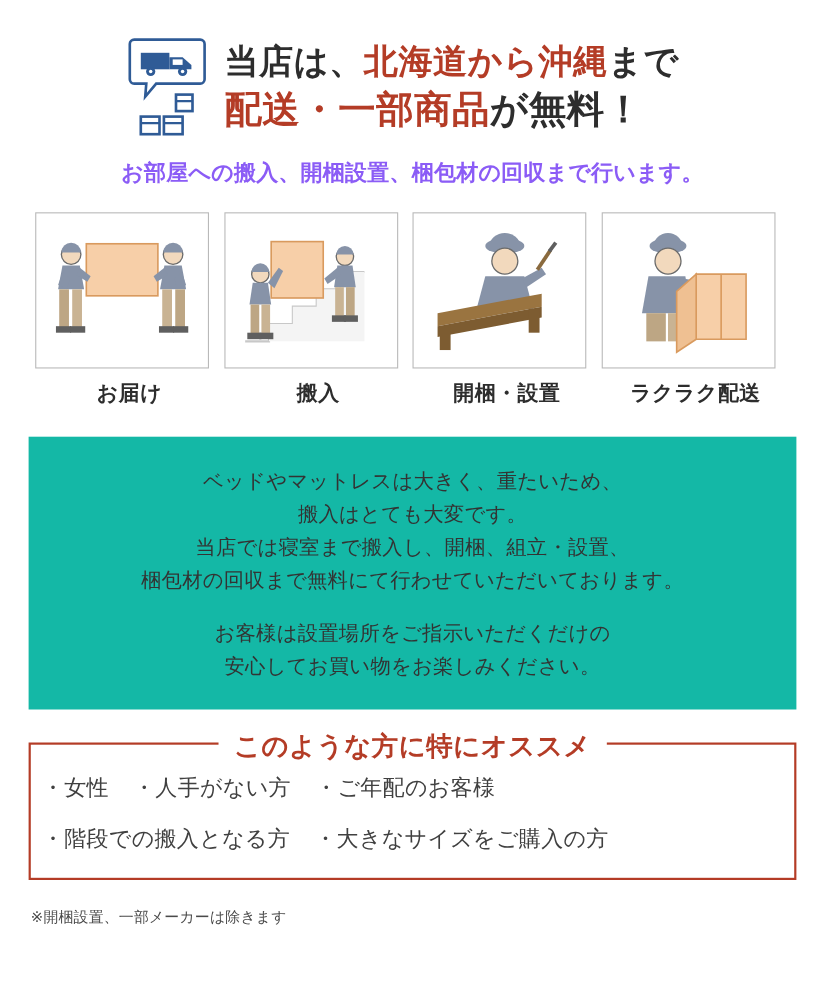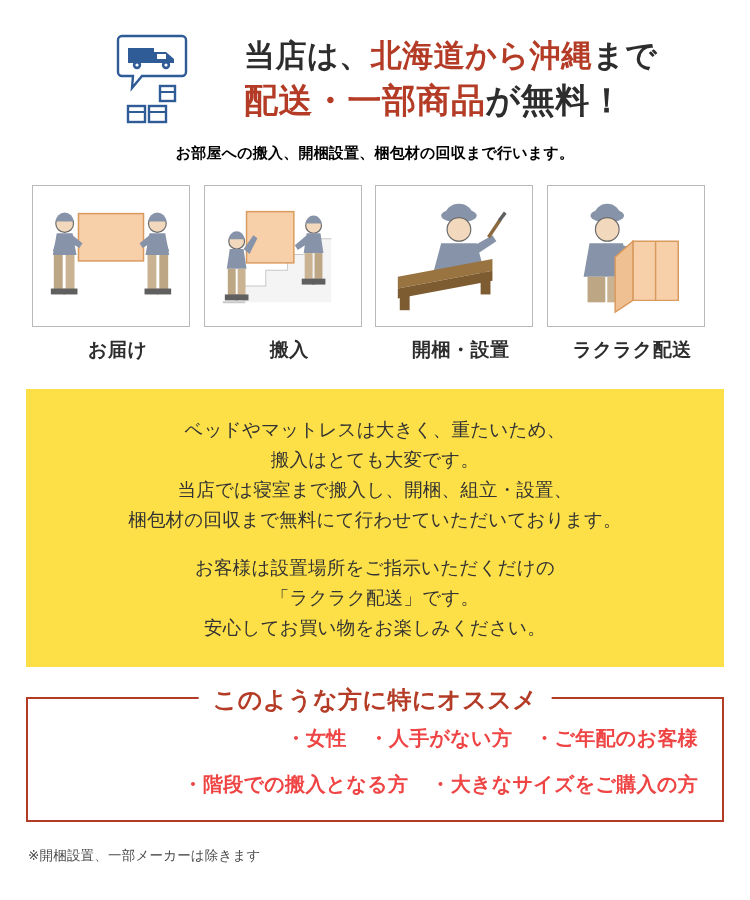--- a/index.html
+++ b/index.html
@@ -21,21 +21,20 @@
     box-sizing: border-box;
     padding: 0 26px;
   }
 
   
   .header {
     display: flex;
     align-items: center;
     padding-top: 30px;
     padding-left: 90px;
-    gap: 40px;
   }
   .truck-icon {
     width: 78px;
     height: 96px;
     flex: 0 0 78px;
     margin-right: 10px;
     margin-top: 2px;
   }
   .headline {
     line-height: 1.18;
@@ -51,23 +50,23 @@
     font-weight: 700;
     letter-spacing: 0.5px;
     white-space: nowrap;
     margin-top: 6px;
   }
   .dark { color: #2d2d2d; }
   .red  { color: #b43c26; }
 
   .subhead {
     text-align: center;
-    font-size: 15px;
-    font-weight: 700;
-    color: #000000;
+    font-size: 20px;
+    font-weight: 700;
+    color: #8b5cf6;
     margin-top: 16px;
     letter-spacing: 0.2px;
   }
 
   
   .steps {
     display: flex;
     justify-content: space-between;
     margin-top: 22px;
     padding: 0 6px;
@@ -90,59 +89,59 @@
     font-weight: 700;
     color: #2d2d2d;
     margin-top: 10px;
     letter-spacing: 0.5px;
     white-space: nowrap;
   }
 
   
   .panel {
     margin-top: 26px;
-    background: #fde047;
+    background: #14b8a6;
     padding: 26px 10px 24px;
     text-align: center;
   }
   .panel p {
     margin: 0;
     font-size: 18.5px;
     line-height: 1.62;
     color: #333333;
     letter-spacing: 0.2px;
   }
   .panel .gap { height: 18px; }
 
   
   .recommend {
     position: relative;
     margin-top: 30px;
     border: 2px solid #b43c26;
     box-sizing: border-box;
-    padding: 26px 24px 22px;
-    text-align: right;
+    padding: 26px 10px 22px;
+    text-align: left;
   }
   .recommend-title {
     position: absolute;
     top: -15px;
     left: 50%;
     transform: translateX(-50%);
     background: #ffffff;
     padding: 0 14px;
     font-size: 24px;
     font-weight: 700;
     color: #b43c26;
     white-space: nowrap;
     letter-spacing: 0.5px;
   }
   .rec-line {
     font-size: 20px;
-    font-weight: 700;
-    color: #ef4444;
+    font-weight: 400;
+    color: #404040;
     letter-spacing: 0.3px;
     white-space: nowrap;
   }
   .rec-line + .rec-line { margin-top: 19px; }
   .rec-line span.sp { display: inline-block; width: 22px; }
 
   
   .notes {
     margin-top: 22px;
     padding-left: 2px;
@@ -301,21 +300,20 @@
 
   </div>
 
   <div class="panel">
     <p>ベッドやマットレスは大きく、重たいため、</p>
     <p>搬入はとても大変です。</p>
     <p>当店では寝室まで搬入し、開梱、組立・設置、</p>
     <p>梱包材の回収まで無料にて行わせていただいております。</p>
     <div class="gap"></div>
     <p>お客様は設置場所をご指示いただくだけの</p>
-    <p>「ラクラク配送」です。</p>
     <p>安心してお買い物をお楽しみください。</p>
   </div>
 
   <div class="recommend">
     <div class="recommend-title">このような方に特にオススメ</div>
     <div class="rec-line">
       <span>・女性</span><span class="sp"></span><span>・人手がない方</span><span class="sp"></span><span>・ご年配のお客様</span>
     </div>
     <div class="rec-line">
       <span>・階段での搬入となる方</span><span class="sp"></span><span>・大きなサイズをご購入の方</span>

